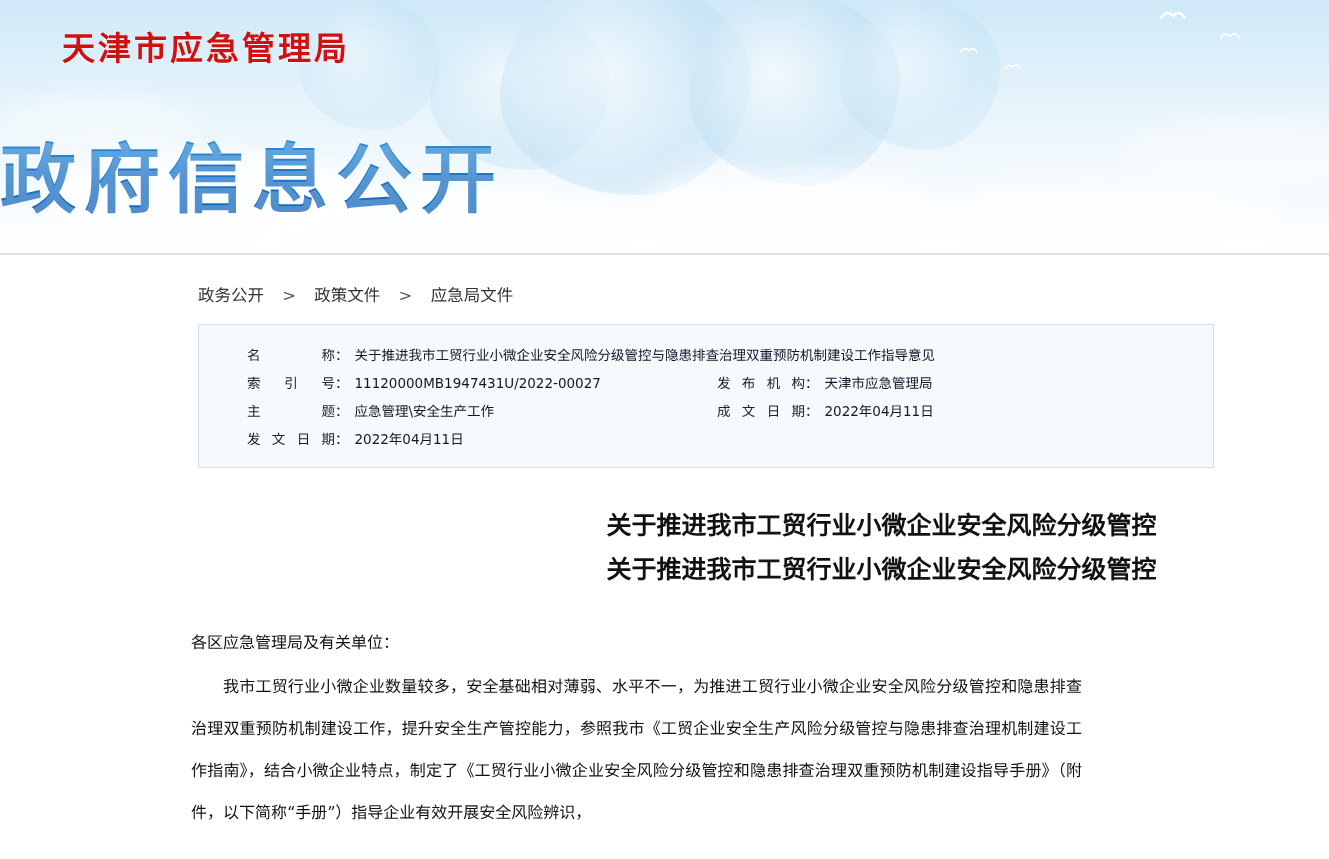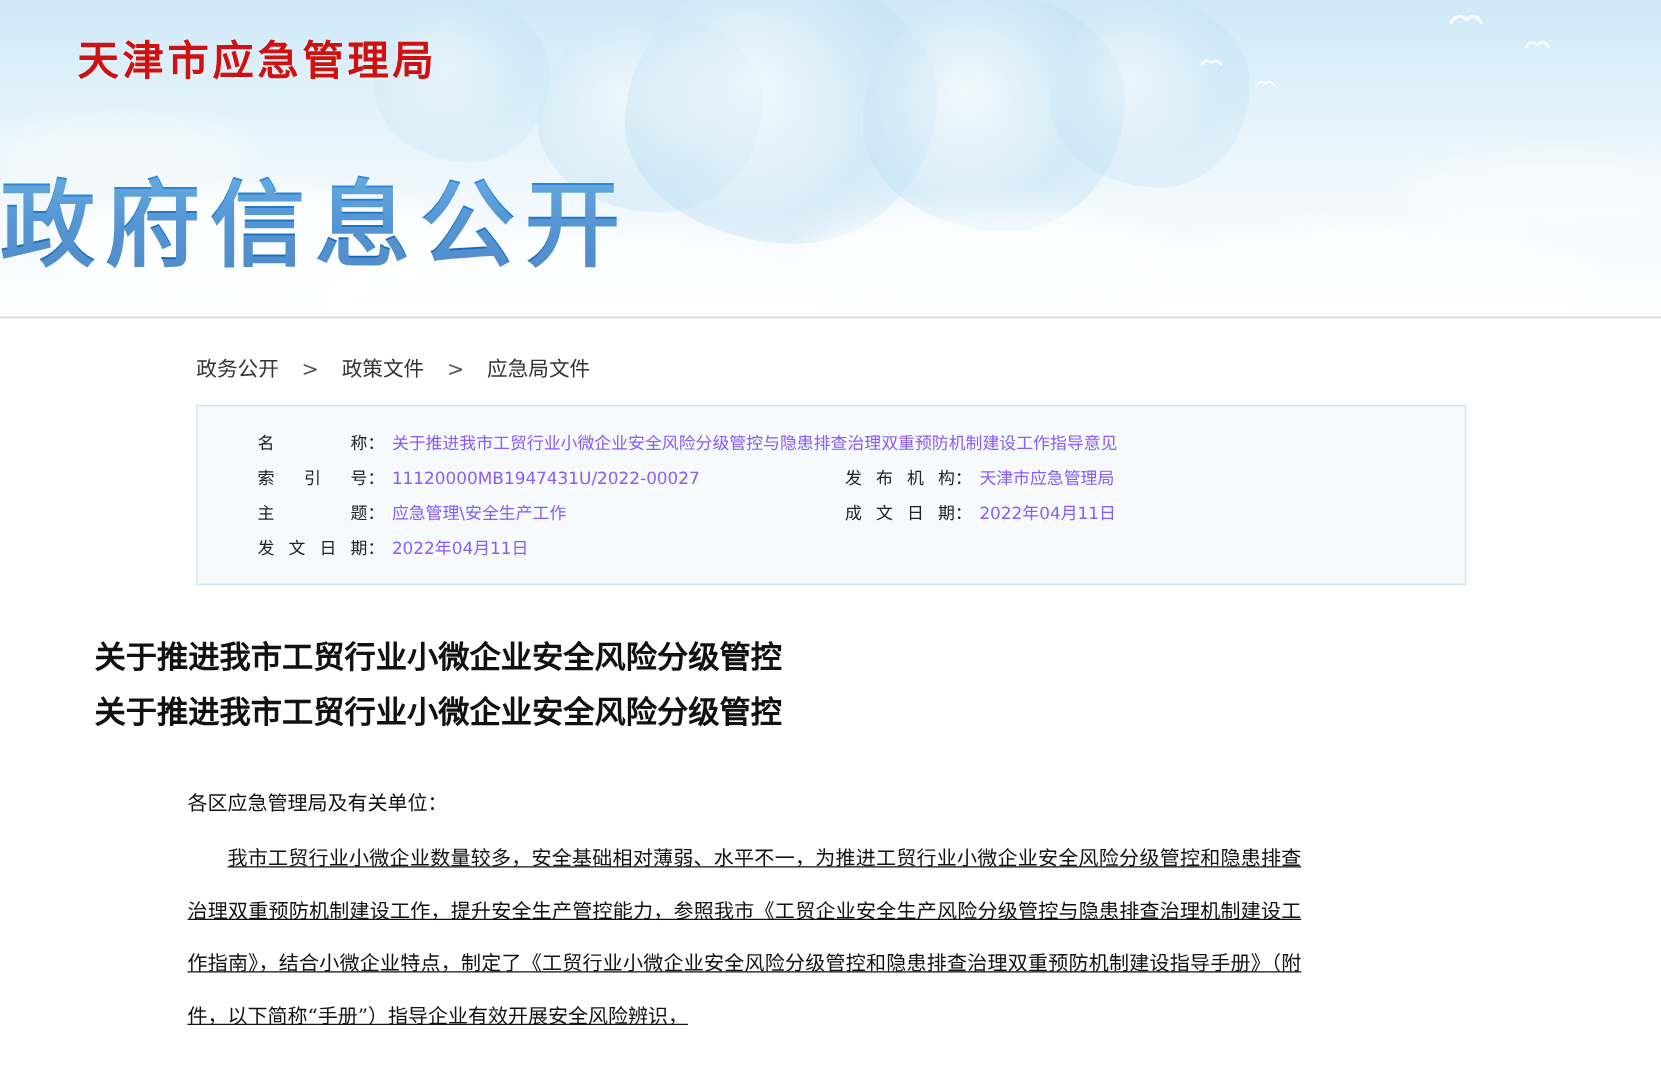--- a/index.html
+++ b/index.html
@@ -92,20 +92,21 @@
     left: 0; right: 0; bottom: 0;
     height: 2px;
     background: #e2e2e2;
   }
 
   
   .content {
     position: relative;
     width: 1191px;
     padding: 0;
+    margin-left: 41px;
   }
 
   .breadcrumb {
     margin: 27px 0 0 157px;
     font-size: 16.5px;
     color: #333;
     font-family: "DejaVu Sans", "Liberation Sans", sans-serif;
   }
   .breadcrumb a { color: #333; text-decoration: none; }
   .breadcrumb .sep { margin: 0 13px; color: #555; }
@@ -133,44 +134,44 @@
   .meta-label {
     display: inline-block;
     width: 116px;
     flex: none;
     text-align: justify;
     text-align-last: justify;
     color: #222;
     padding-left: 28px;
   }
   .meta-colon { padding: 0 6px 0 0; }
-  .meta-value { color: #8b5cf6; }
+  .meta-value { color: #0f172a; }
 
   
   .doc-title {
     margin: 36px auto 0 auto;
     width: 1040px;
-    text-align: left;
+    text-align: right;
     font-size: 25px;
     line-height: 44px;
     font-weight: 700;
     color: #111;
     font-family: "DejaVu Serif", "Liberation Serif", serif;
   }
 
   .doc-body {
     margin: 30px 150px 0 150px;
     font-size: 16px;
     line-height: 42px;
     color: #111;
     font-family: "DejaVu Serif", "Liberation Serif", serif;
     text-align: justify;
   }
   .doc-body p { margin: 0 0 2px 0; }
-  .doc-body p.indent { text-indent: 2em; text-decoration: underline; }
+  .doc-body p.indent { text-indent: 2em; }
 </style>
 </head>
 <body>
 
 <div class="banner">
   <div class="rose r5"></div>
   <div class="rose r3"></div>
   <div class="rose r1"></div>
   <div class="rose r2"></div>
   <div class="rose r4"></div>

